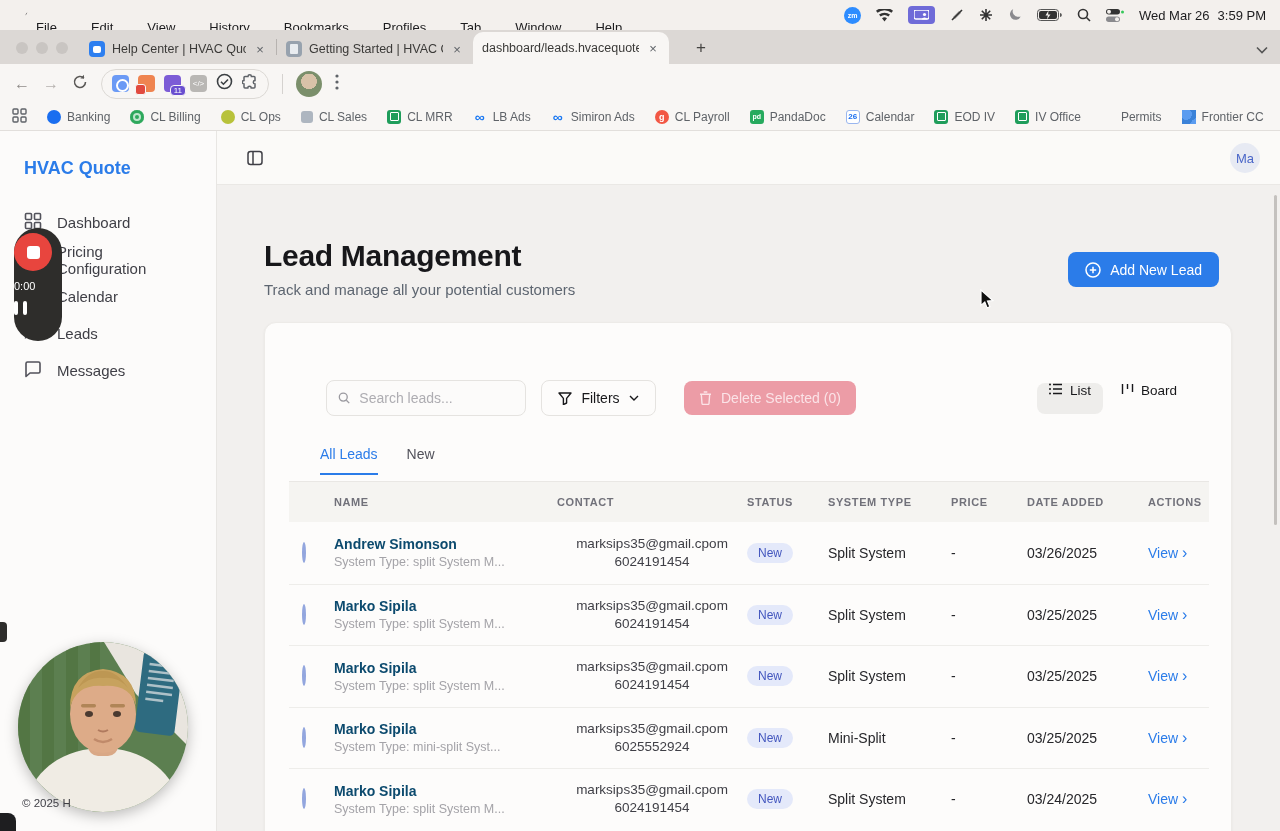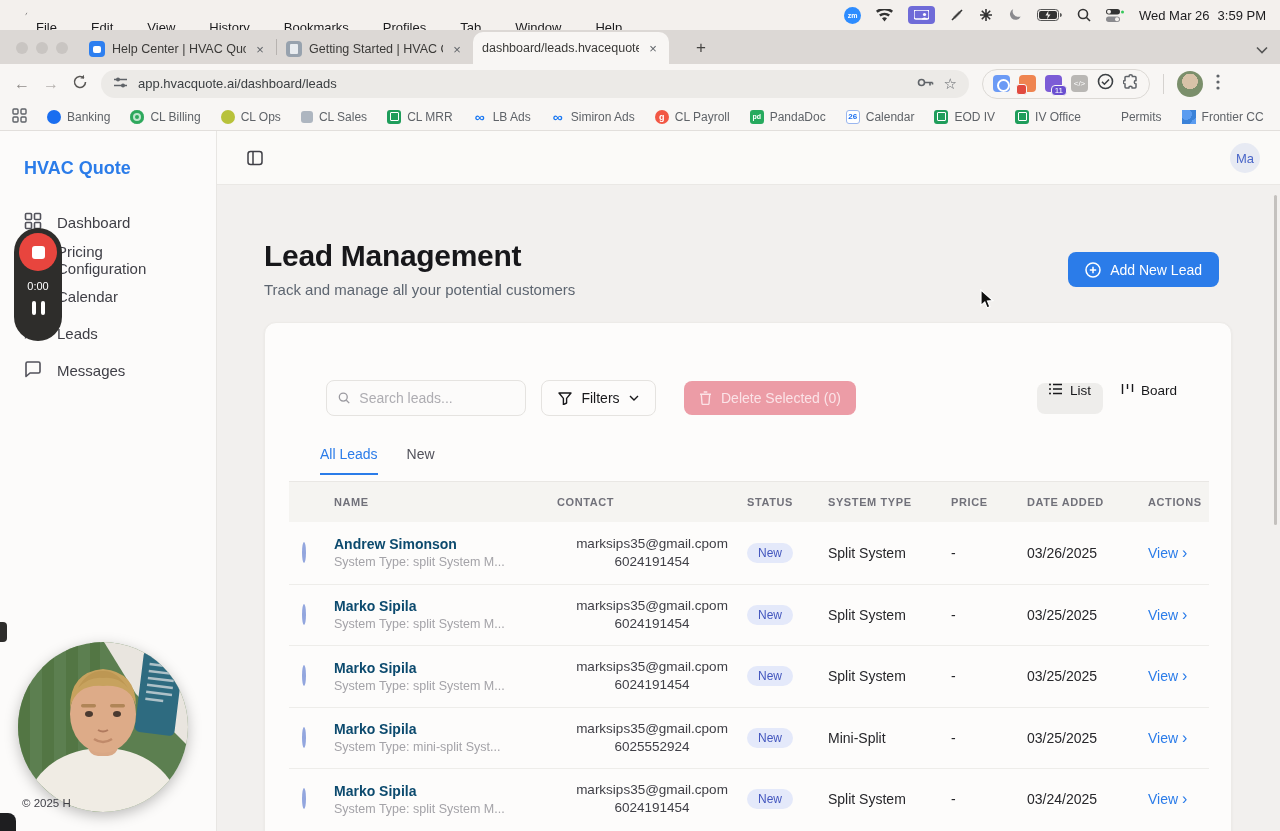--- a/index.html
+++ b/index.html
@@ -132,21 +132,21 @@
   .pill { display:inline-block; background:var(--pill-bg,#e4e9fa); color:var(--pill-text,#4356be);
     font-size:12px; font-weight:500; padding:3px 11px; border-radius:10px; }
   .csys, .cprice, .cdate { font-size:14px; color:#26262a; }
   .cact { color:var(--accent,#2b7ce9); font-size:14px; display:flex; align-items:center; gap:4px; }
   .cact .chev { font-size:16px; line-height:1; }
 
   .scroll-thumb { position:absolute; right:3px; top:10px; width:3px; height:330px; background:#c4c1be; border-radius:2px; }
 
   
   .recorder { position:absolute; left:14px; top:228px; width:48px; height:113px; background:#2e2d2b;
-    border-radius:24px; z-index:60; display:flex; flex-direction:column; align-items:center; padding-top:5px; }
+    border-radius:24px; z-index:60; display:flex; flex-direction:column; padding-top:5px; }
   .rec-stop { width:38px; height:38px; border-radius:50%; background:var(--record-red,#e8453e); border:none;
     display:flex; align-items:center; justify-content:center; }
   .rec-stop .sq { width:13px; height:13px; border-radius:3px; background:#fff; }
   .rec-time { color:#fff; font-size:11px; margin-top:9px; }
   .rec-pause { margin-top:9px; display:flex; gap:5px; background:transparent; border:none; }
   .rec-pause .bar { width:4px; height:14px; background:#fff; border-radius:2px; }
 
   .webcam { position:absolute; left:18px; top:642px; width:170px; height:170px; border-radius:50%;
     overflow:hidden; z-index:55; box-shadow:0 4px 14px rgba(0,0,0,.25); }
   .copyright { position:absolute; left:22px; top:797px; font-size:11.5px; color:#3f3f46; z-index:56; }
@@ -273,39 +273,20 @@
 
   <div class="toolbar">
     <span class="nav-arrow back">←</span>
     <span class="nav-arrow fwd">→</span>
     <span>
       <svg width="16" height="16" viewBox="0 0 16 16">
           <path d="M13.5 8a5.5 5.5 0 1 1-1.6-3.9" fill="none" stroke="#5a5856" stroke-width="1.6"></path>
           <path d="M12 .8v3.6H8.4z" fill="#5a5856"></path>
         </svg>
     </span>
-    <div class="urlbar">
-      <span>
-        <svg width="15" height="13" viewBox="0 0 15 13">
-            <g stroke="#5f6368" stroke-width="1.5" fill="none">
-              <path d="M1 3.5h13M1 9.5h13"></path>
-            </g>
-            <circle cx="5" cy="3.5" r="2" fill="#5f6368"></circle>
-            <circle cx="10" cy="9.5" r="2" fill="#5f6368"></circle>
-          </svg>
-      </span>
-      <span class="url-text">app.hvacquote.ai/dashboard/leads</span>
-      <span>
-        <svg width="17" height="13" viewBox="0 0 17 13">
-            <circle cx="4.5" cy="6.5" r="3" fill="none" stroke="#5f6368" stroke-width="1.6"></circle>
-            <path d="M7.5 6.5h8M13 6.5v3M15.5 6.5v2" stroke="#5f6368" stroke-width="1.6" fill="none"></path>
-          </svg>
-      </span>
-      <span class="star">☆</span>
-    </div>
     <div class="ext-pill">
       <span class="xi tag"></span>
       <span class="xi sun"></span>
       <span class="xi purple">
           <span class="badge">11</span>
         </span>
       <span class="xi graycode">&lt;/&gt;</span>
       <span>
         <svg width="17" height="17" viewBox="0 0 17 17">
             <circle cx="8.5" cy="8.5" r="7" fill="none" stroke="#3c4043" stroke-width="1.6"></circle>

